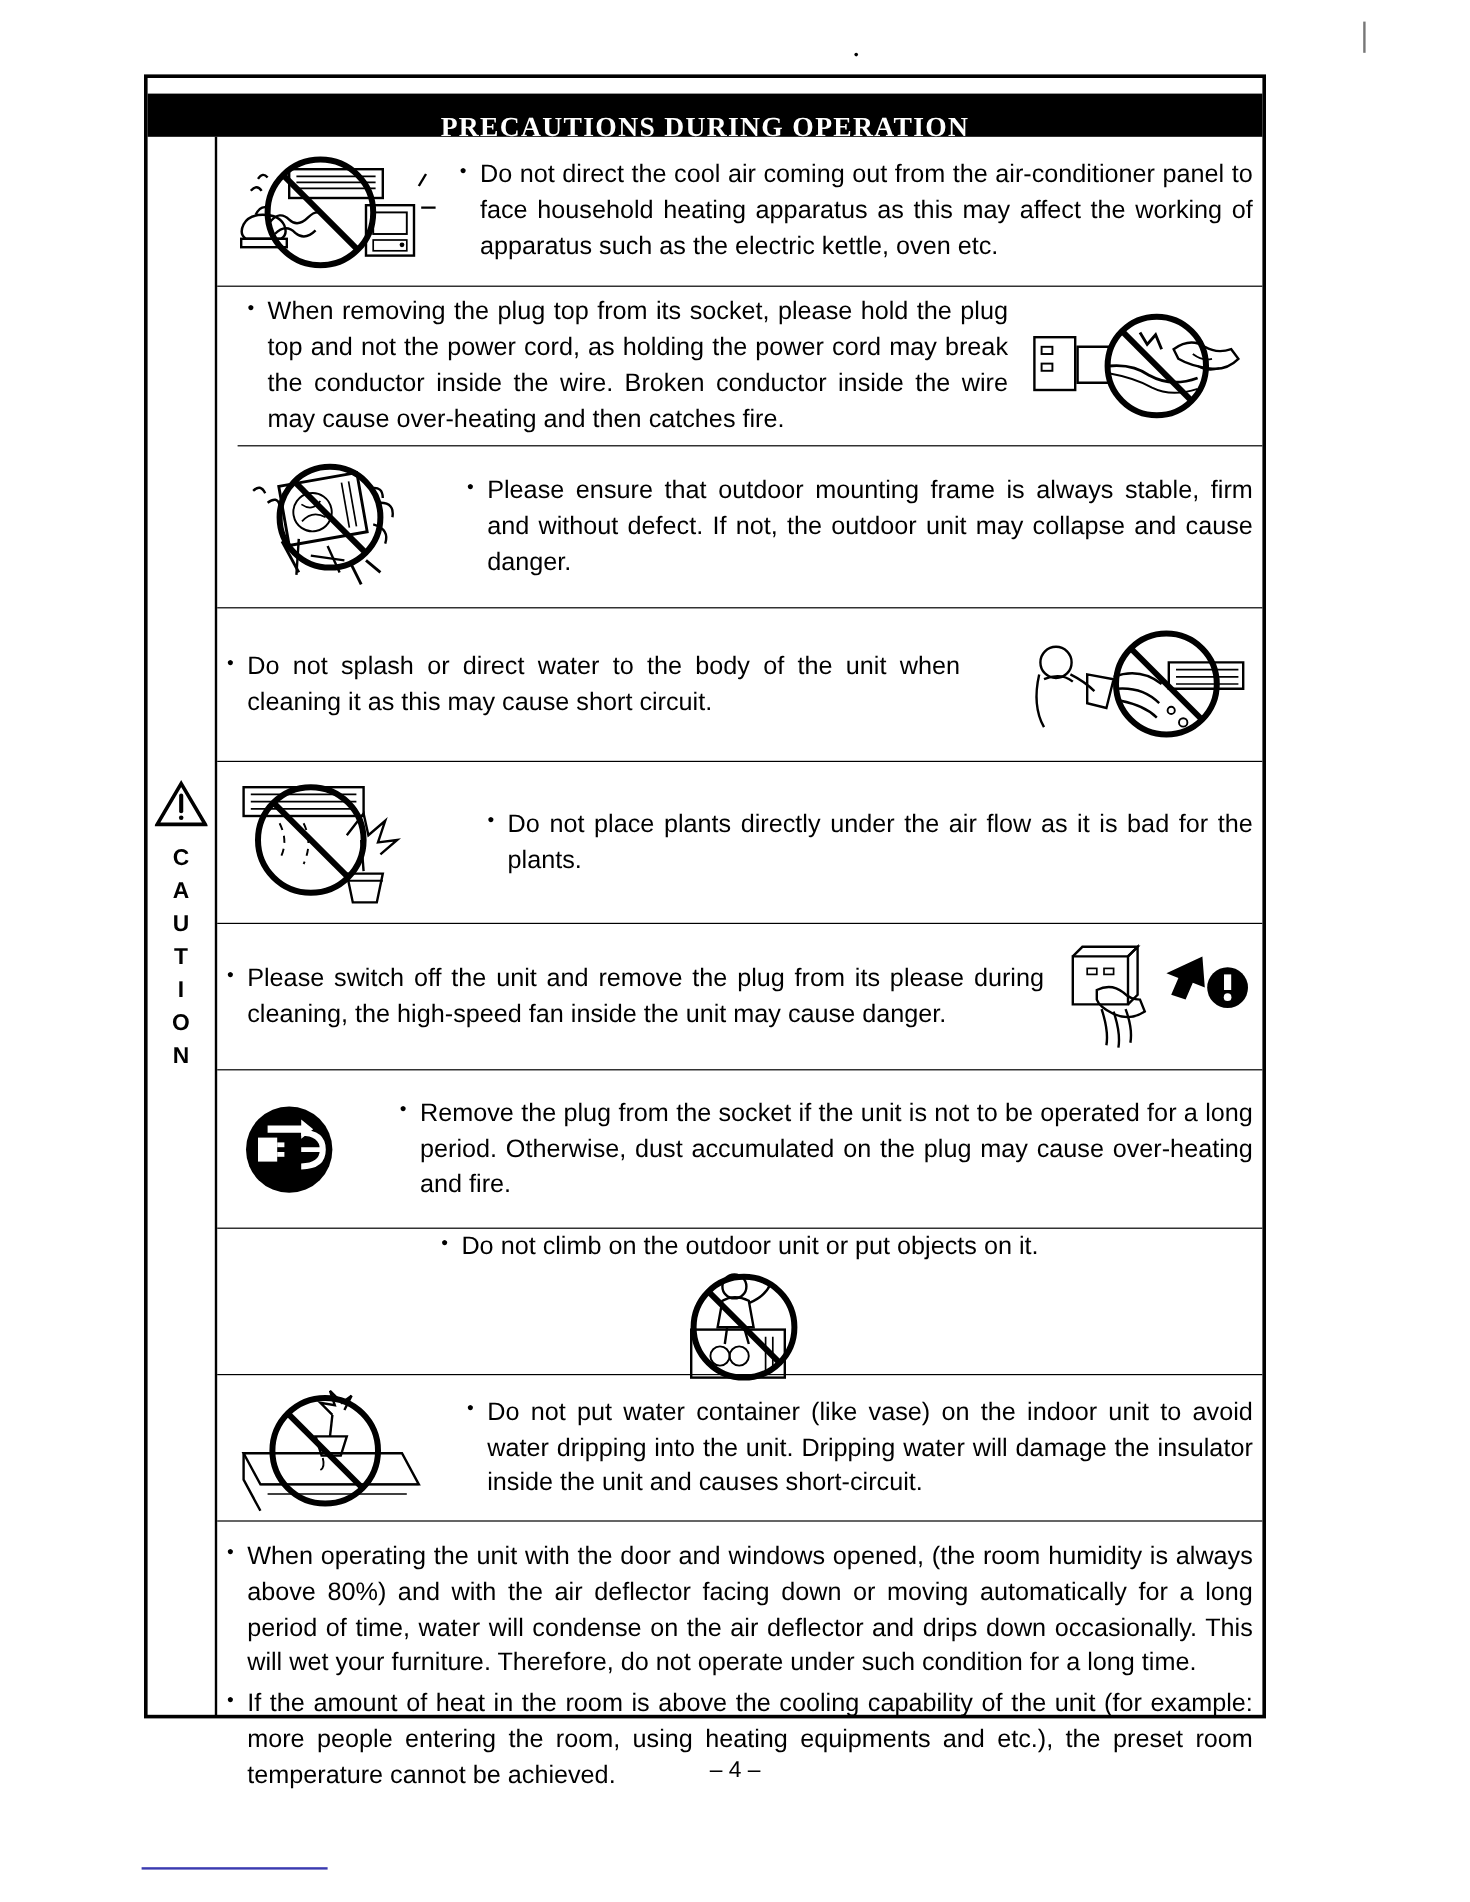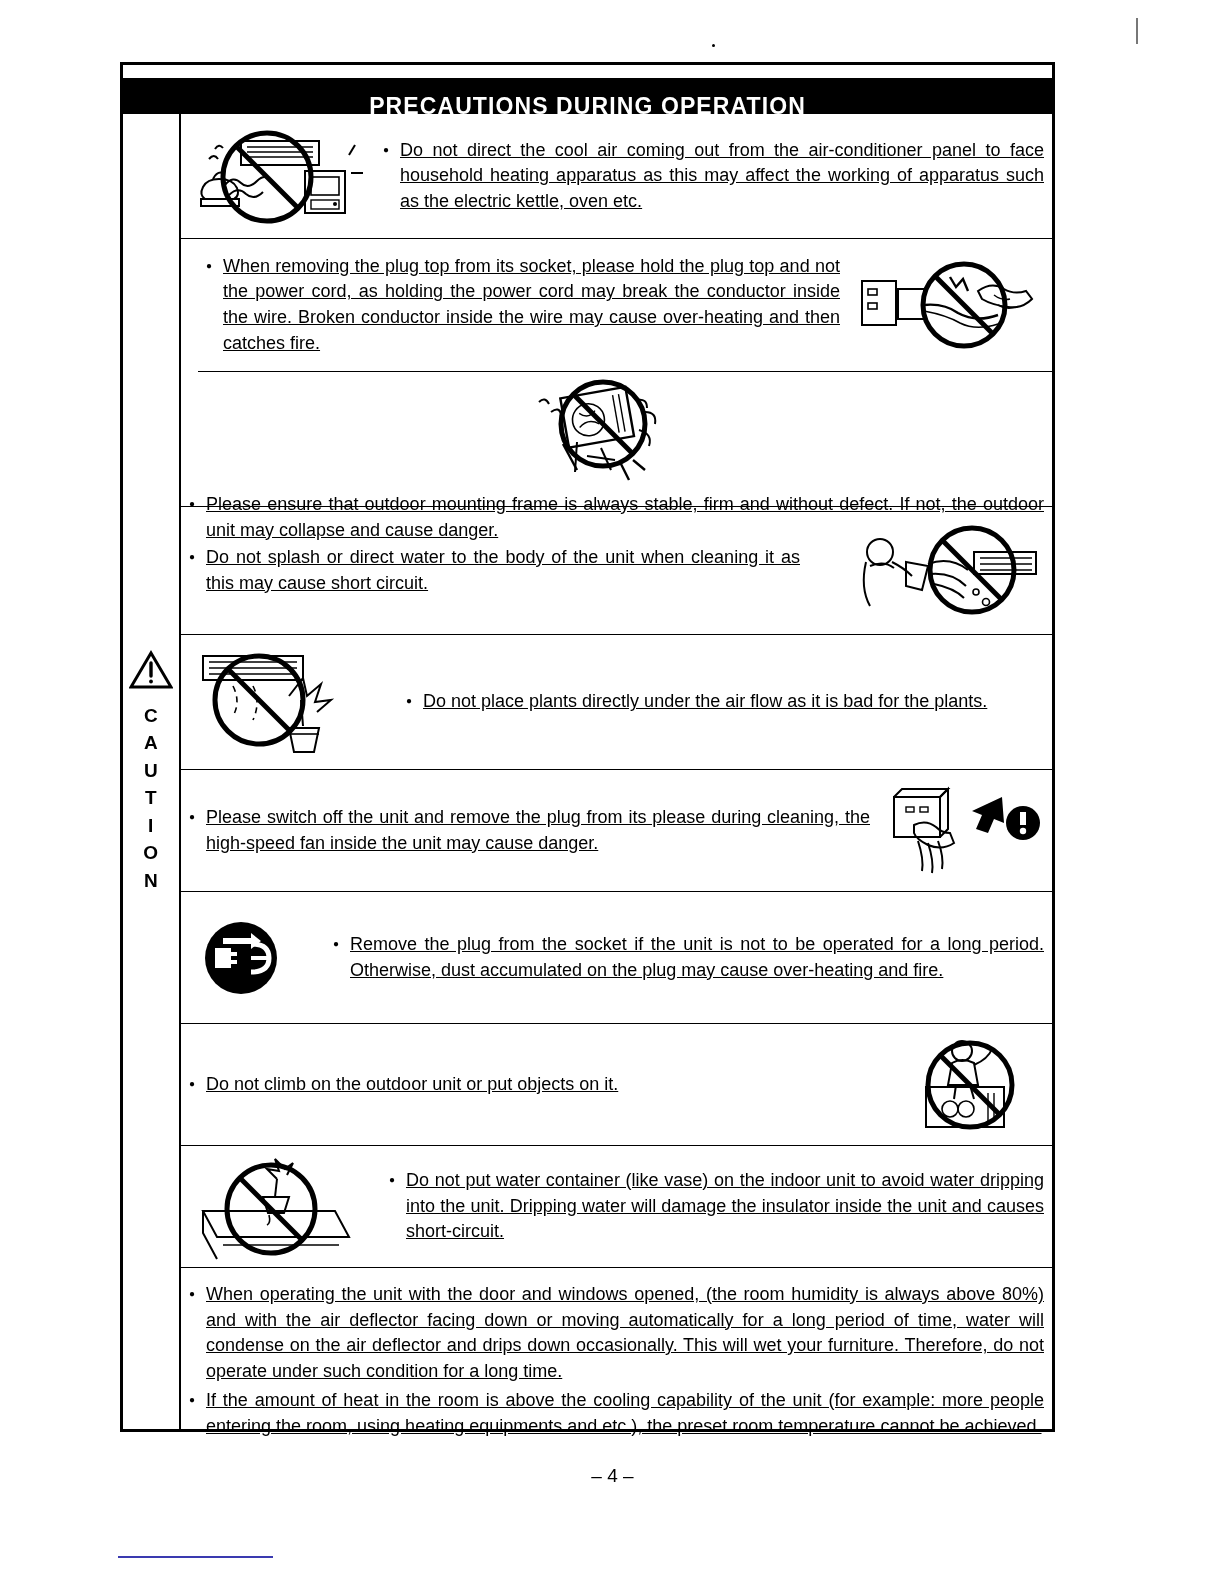--- a/index.html
+++ b/index.html
@@ -44,21 +44,21 @@
     background: #000;
     color: #fff;
     display: flex;
     align-items: center;
     justify-content: center;
   }
   .header-bar .title {
     font-size: 23px;
     font-weight: bold;
     letter-spacing: 1.1px;
-    font-family: Liberation Sans, sans-serif;
+    font-family: Liberation Serif, serif;
     margin-top: 20px;
   }
 
   
   .caution-col {
     position: absolute;
     left: 123px;
     top: 114px;
     width: 58px;
     height: 1316px;
@@ -98,25 +98,24 @@
     position: relative;
     box-sizing: border-box;
     border-bottom: 1.5px solid #000;
     display: flex;
     align-items: center;
     padding: 0 8px;
   }
   .row.last { border-bottom: none; }
 
   .row-text {
-    font-size: 18px;
+    font-size: 21px;
     line-height: 1.42;
     text-align: justify;
     flex: 1 1 auto;
-    text-decoration: underline;
   }
   .row-text p {
     margin: 0 0 4px 0;
     position: relative;
     padding-left: 17px;
     text-align: justify;
   }
   .row-text p:last-child { margin-bottom: 0; }
   .row-text p::before {
     content: "\25CF";
@@ -263,21 +262,21 @@
           <path d="M144 54 q8 5 18 2" fill="none" stroke="#000" stroke-width="1.5"></path>
 
           <path d="M96 26 l6 10 l7 -8 l5 12" fill="none" stroke="#000" stroke-width="2.4"></path>
 
           <circle cx="110" cy="54" r="41" fill="none" stroke="#000" stroke-width="5"></circle>
           <line x1="81" y1="25" x2="139" y2="83" stroke="#000" stroke-width="5"></line>
         </svg>
       </div>
     </div>
 
-    <div class="row" style="height:135px;flex-direction:column;">
+    <div class="row" style="height:135px;">
       <div class="fig left">
         <svg width="186" height="120" viewBox="0 0 186 120">
 
           <g transform="rotate(-10 82 50)">
             <rect x="48" y="20" width="66" height="50" fill="none" stroke="#000" stroke-width="2.4"></rect>
             <circle cx="72" cy="46" r="16" fill="none" stroke="#000" stroke-width="1.6"></circle>
             <path d="M64 38 q8 8 16 0" fill="none" stroke="#000" stroke-width="1.4"></path>
             <path d="M62 52 q10 -8 20 0" fill="none" stroke="#000" stroke-width="1.4"></path>
             <line x1="100" y1="26" x2="100" y2="64" stroke="#000" stroke-width="1.4"></line>
             <line x1="106" y1="26" x2="106" y2="64" stroke="#000" stroke-width="1.4"></line>
@@ -403,21 +402,21 @@
 
           <path d="M62 30 q18 0 18 14 q0 14 -18 14" fill="none" stroke="#fff" stroke-width="5"></path>
           <path d="M62 44 h18" stroke="#fff" stroke-width="4"></path>
         </svg>
       </div>
       <div class="row-text">
         <p>Remove the plug from the socket if the unit is not to be operated for a long period. Otherwise, dust accumulated on the plug may cause over-heating and fire.</p>
       </div>
     </div>
 
-    <div class="row" style="height:122px;">
+    <div class="row" style="height:122px;flex-direction:column;">
       <div class="row-text">
         <p>Do not climb on the outdoor unit or put objects on it.</p>
       </div>
       <div class="fig right">
         <svg width="140" height="104" viewBox="0 0 140 104">
 
           <rect x="22" y="54" width="78" height="40" fill="none" stroke="#000" stroke-width="2"></rect>
           <circle cx="46" cy="76" r="8" fill="none" stroke="#000" stroke-width="1.6"></circle>
           <circle cx="62" cy="76" r="8" fill="none" stroke="#000" stroke-width="1.6"></circle>
           <line x1="84" y1="60" x2="84" y2="88" stroke="#000" stroke-width="1.4"></line>

